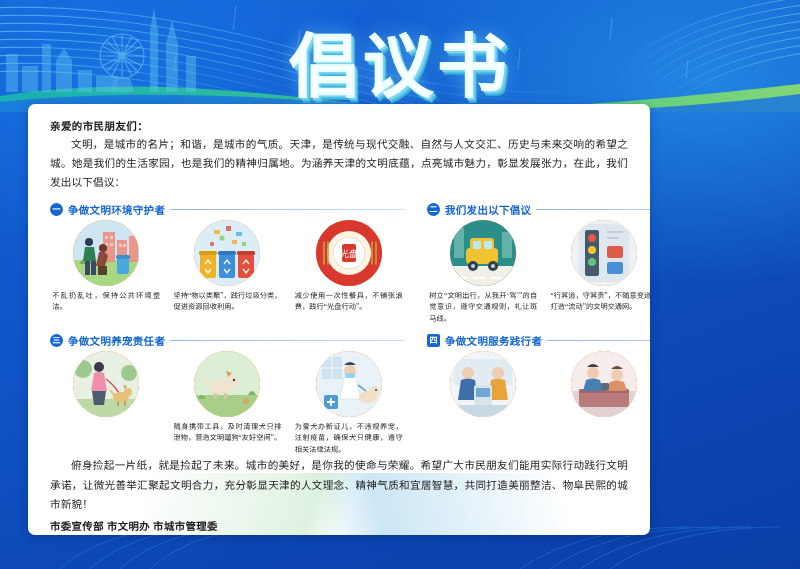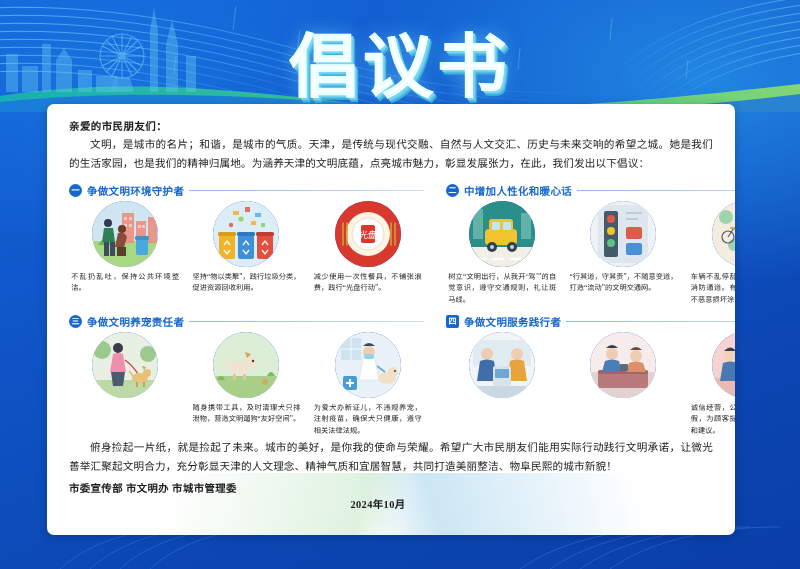--- a/index.html
+++ b/index.html
@@ -18,21 +18,21 @@
   }
 
   
   .hdr{position:absolute;left:0;top:0;width:800px;height:112px;overflow:hidden;}
   .hdr svg{position:absolute;left:0;top:0;}
   .skyline{position:absolute;right:20px;bottom:4px;opacity:.55;}
   .bottomdeco{position:absolute;left:0;bottom:0;width:800px;height:58px;overflow:hidden;}
 
   
   .card{
-    position:absolute;left:47px;top:104px;width:688px;height:431px;
+    position:absolute;left:28px;top:104px;width:622px;height:431px;
     background:#fff;border-radius:7px;
     box-shadow:0 2px 10px rgba(0,20,70,.28);
     overflow:hidden;
   }
   .card-grad{
     position:absolute;left:0;bottom:0;width:100%;height:62px;
     background:
       linear-gradient(105deg, rgba(255,255,255,0) 18%, rgba(196,231,198,.55) 46%, rgba(255,255,255,0) 52%),
       linear-gradient(255deg, rgba(255,255,255,0) 14%, rgba(170,214,238,.6) 44%, rgba(255,255,255,0) 54%);
   }
@@ -57,21 +57,21 @@
   .sec-title{
     font-size:10.5px;font-weight:bold;color:#1668cf;white-space:nowrap;
     font-family:"Liberation Sans","DejaVu Sans",sans-serif;letter-spacing:.3px;
   }
   .sec-rule{flex:1 1 auto;height:1px;background:linear-gradient(90deg,#8fb9e8,#cfe0f4);}
 
   .cards3{display:grid;grid-template-columns:repeat(3,1fr);column-gap:9px;}
   .tile{display:flex;flex-direction:column;align-items:center;}
   .thumb{
     width:66px;height:66px;border-radius:50%;overflow:hidden;position:relative;
-    background:#1d4ed8;flex:0 0 auto;
+    background:#f97316;flex:0 0 auto;
   }
   .thumb svg{display:block;}
   .cap{
     margin-top:5px;font-size:7.2px;line-height:1.62;color:#232323;
     text-align:justify;letter-spacing:.05px;width:108px;
     font-family:"Liberation Serif","DejaVu Serif",serif;
   }
 
   
   .closing{
@@ -299,21 +299,21 @@
               </div>
               <div class="cap">减少使用一次性餐具，不铺张浪费，践行“光盘行动”。</div>
             </div>
 
           </div>
         </div>
 
         <div class="section">
           <div class="sec-head">
             <span class="sec-badge">二</span>
-            <span class="sec-title">中增加人性化和暖心话</span>
+            <span class="sec-title">我们发出以下倡议</span>
             <span class="sec-rule"></span>
           </div>
           <div class="cards3">
 
             <div class="tile">
               <div class="thumb">
                 <svg width="66" height="66" viewBox="0 0 66 66">
                   <rect width="66" height="66" fill="#2a8f8a"></rect>
                   <rect y="46" width="66" height="20" fill="#f2efe6"></rect>
                   <g fill="#9bd6c8" opacity=".5">

